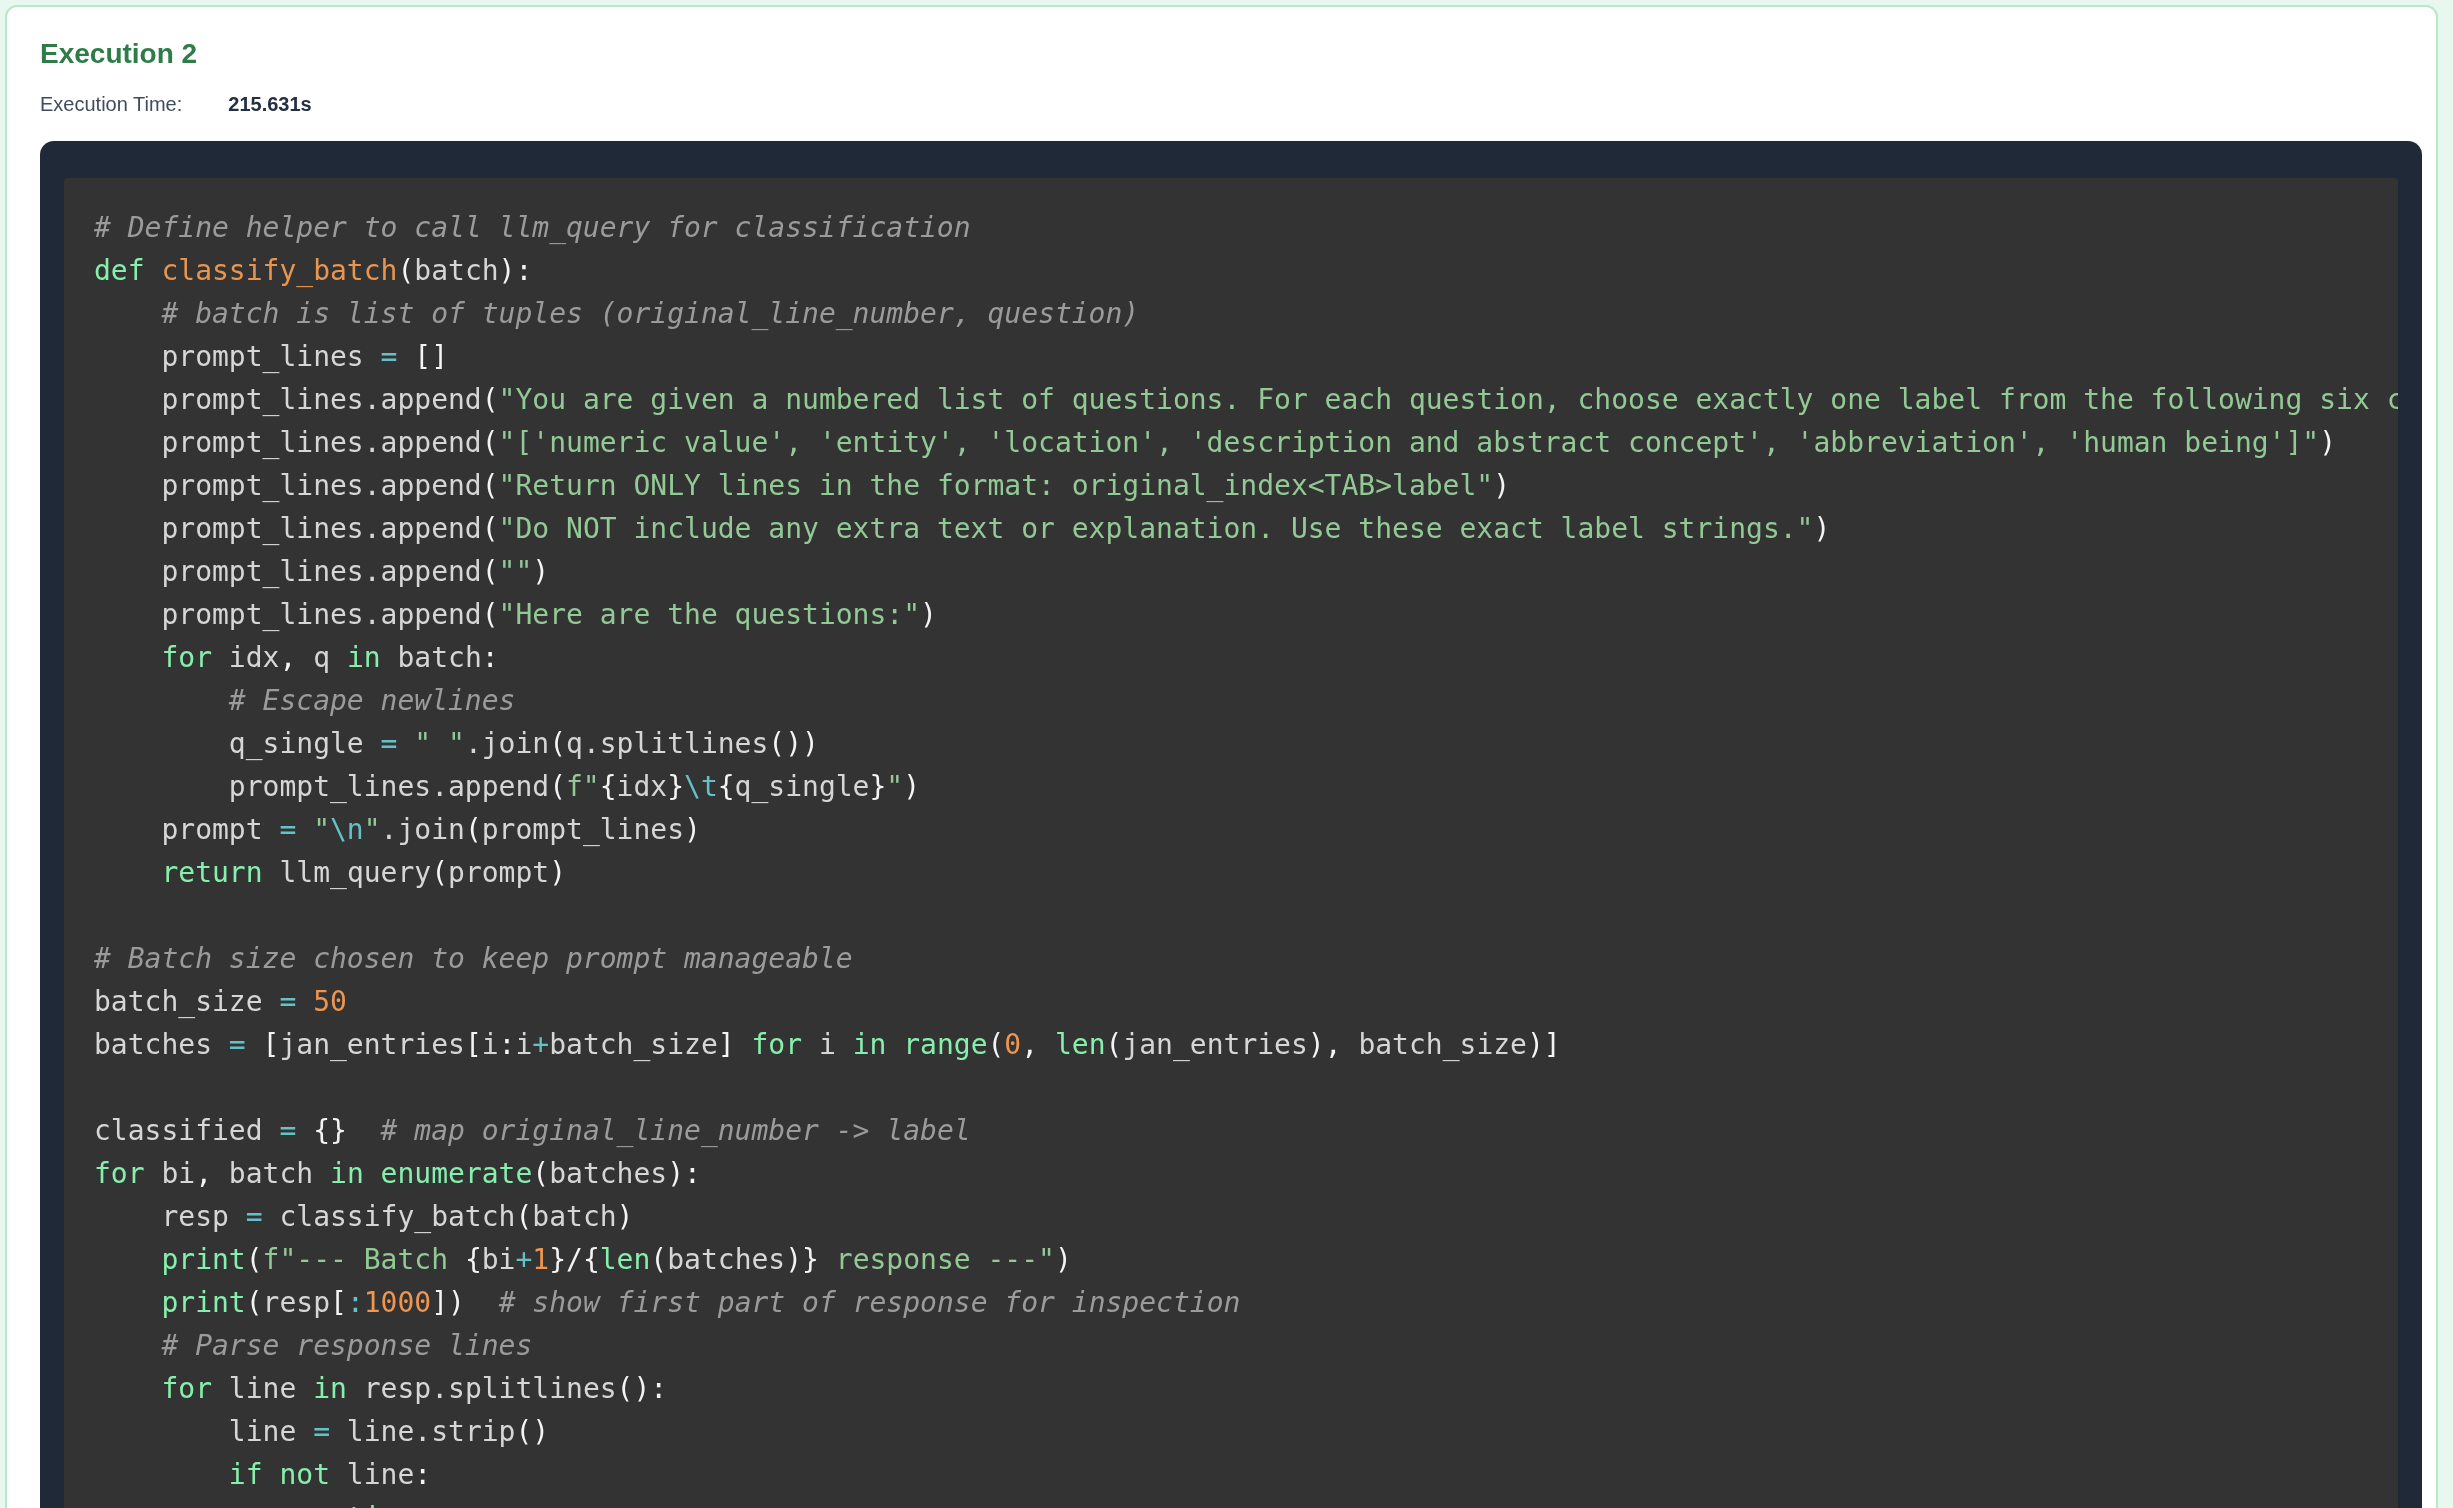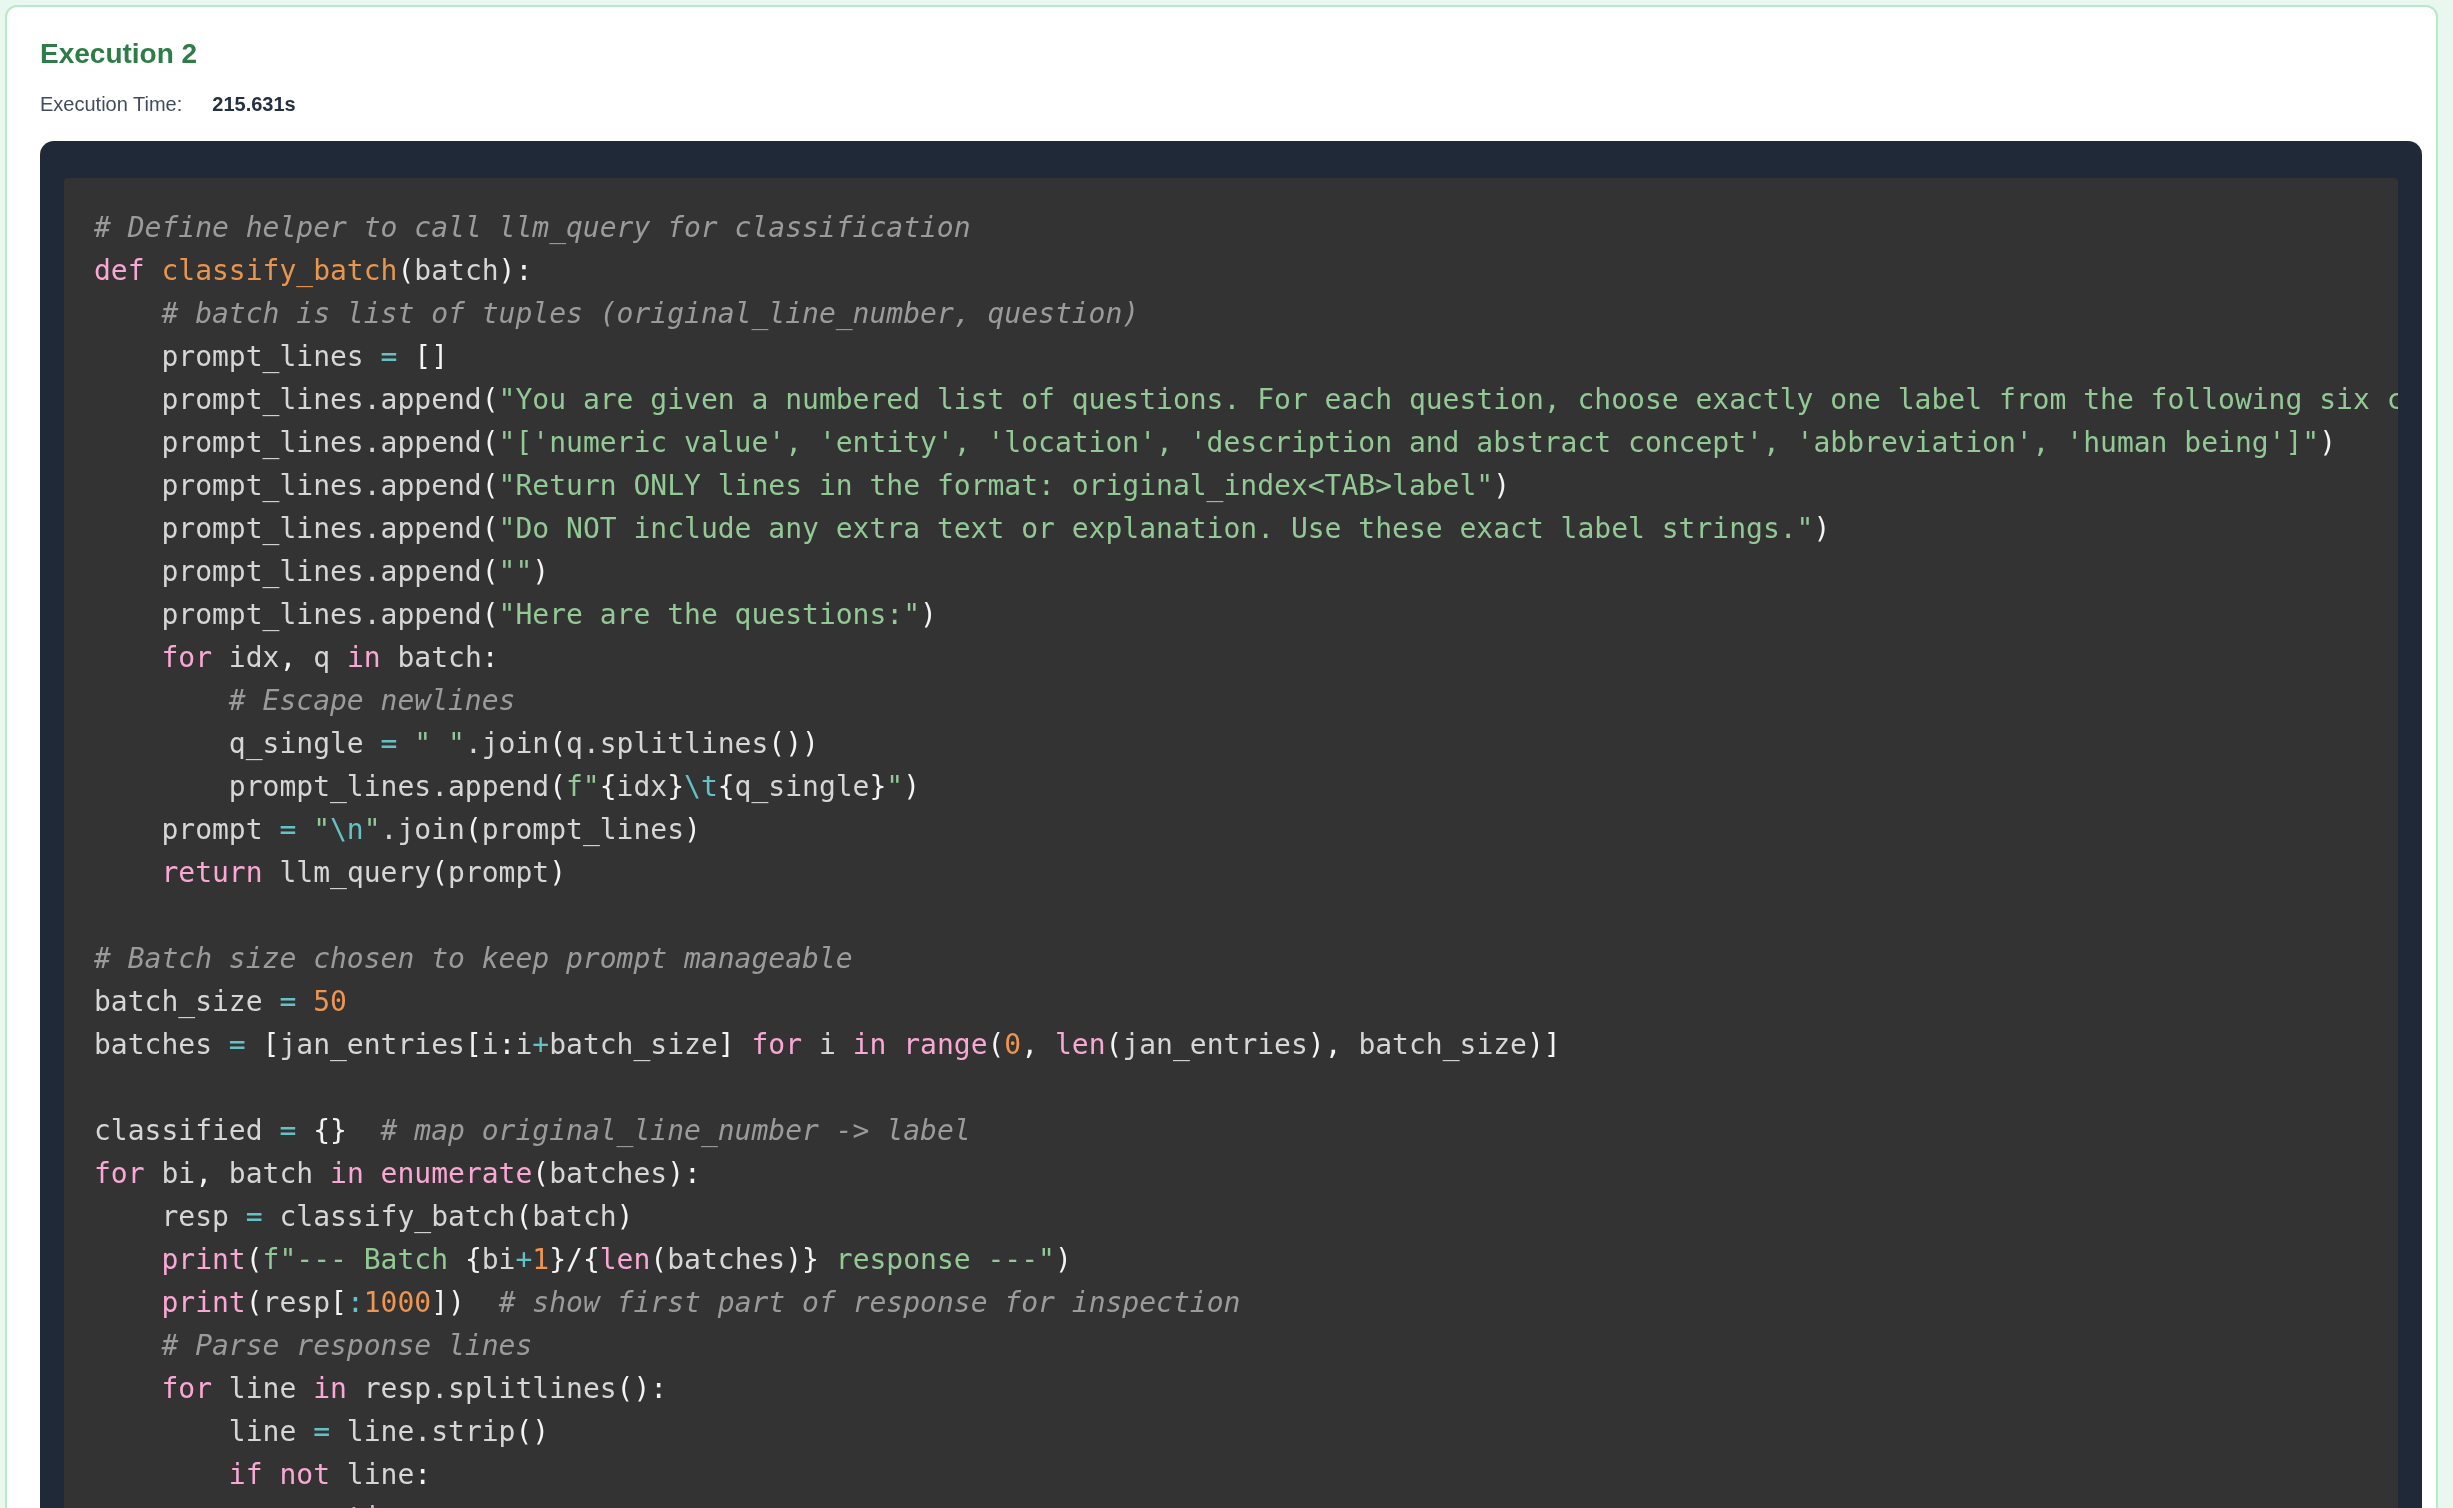--- a/index.html
+++ b/index.html
@@ -25,21 +25,21 @@
     line-height: 34px;
   }
   .time-row {
     margin-top: 18px;
     display: flex;
     align-items: baseline;
     font-size: 20px;
     line-height: 30px;
   }
   .time-label { color: #404c5e; }
-  .time-value { color: #242f42; font-weight: 700; margin-left: 30px; }
+  .time-value { color: #242f42; font-weight: 700; margin-left: 46px; }
   .code-shell {
     margin-top: 22px;
     background: #1f2937;
     border-radius: 14px;
     padding: 37px 24px 24px 24px;
     height: 1443px;
     overflow: hidden;
   }
   .code-area {
     background: #333333;
@@ -50,21 +50,21 @@
   }
   .code {
     font-family: "DejaVu Sans Mono", "Liberation Mono", monospace;
     font-size: 28px;
     line-height: 43px;
     white-space: pre;
     color: #d8d8d8;
   }
   .code-line { height: 43px; white-space: pre; }
   .tk-c  { color: #9b9b9b; font-style: italic; }  
-  .tk-k  { color: #f9a8d4; }  
+  .tk-k  { color: #86efac; }  
   .tk-fn { color: #e8964f; }  
   .tk-s  { color: #92c995; }  
   .tk-op { color: #64c2c6; }  
   .tk-n  { color: #ee9550; }  
   .tk-p  { color: #d6d6d6; }  
   .tk-w  { color: #f4f4f4; }  
 </style>
 </head>
 <body>
 

